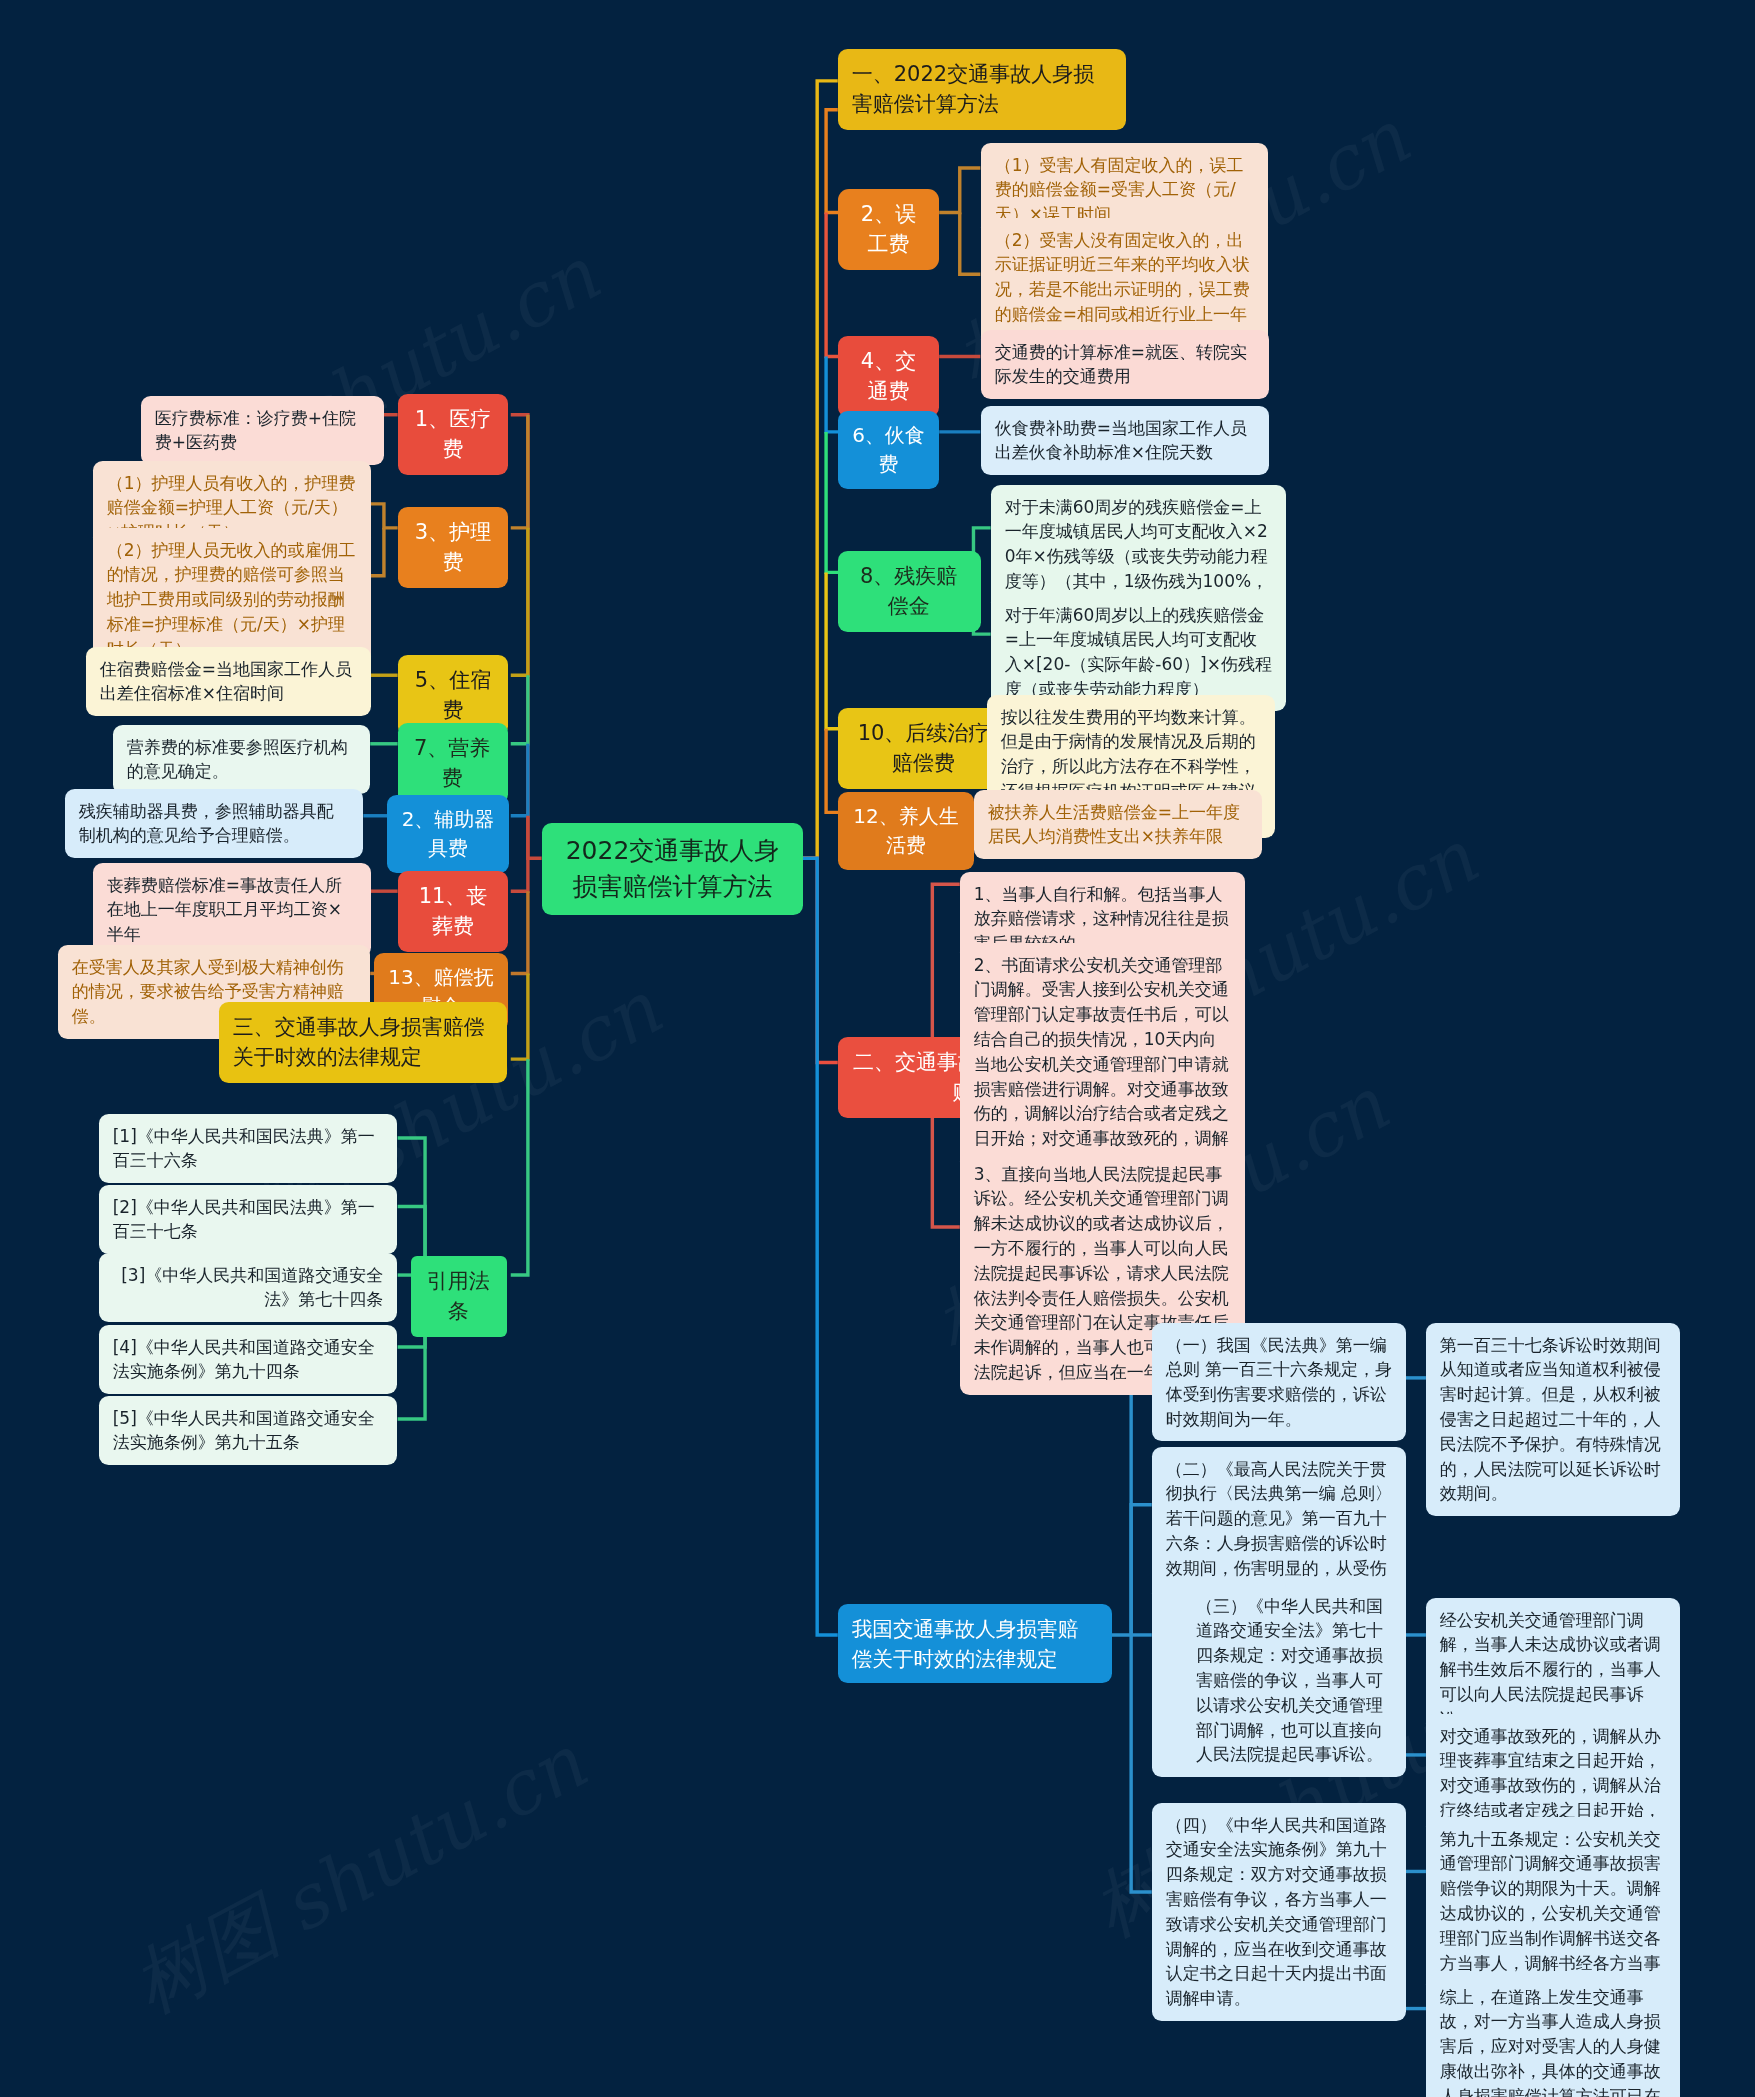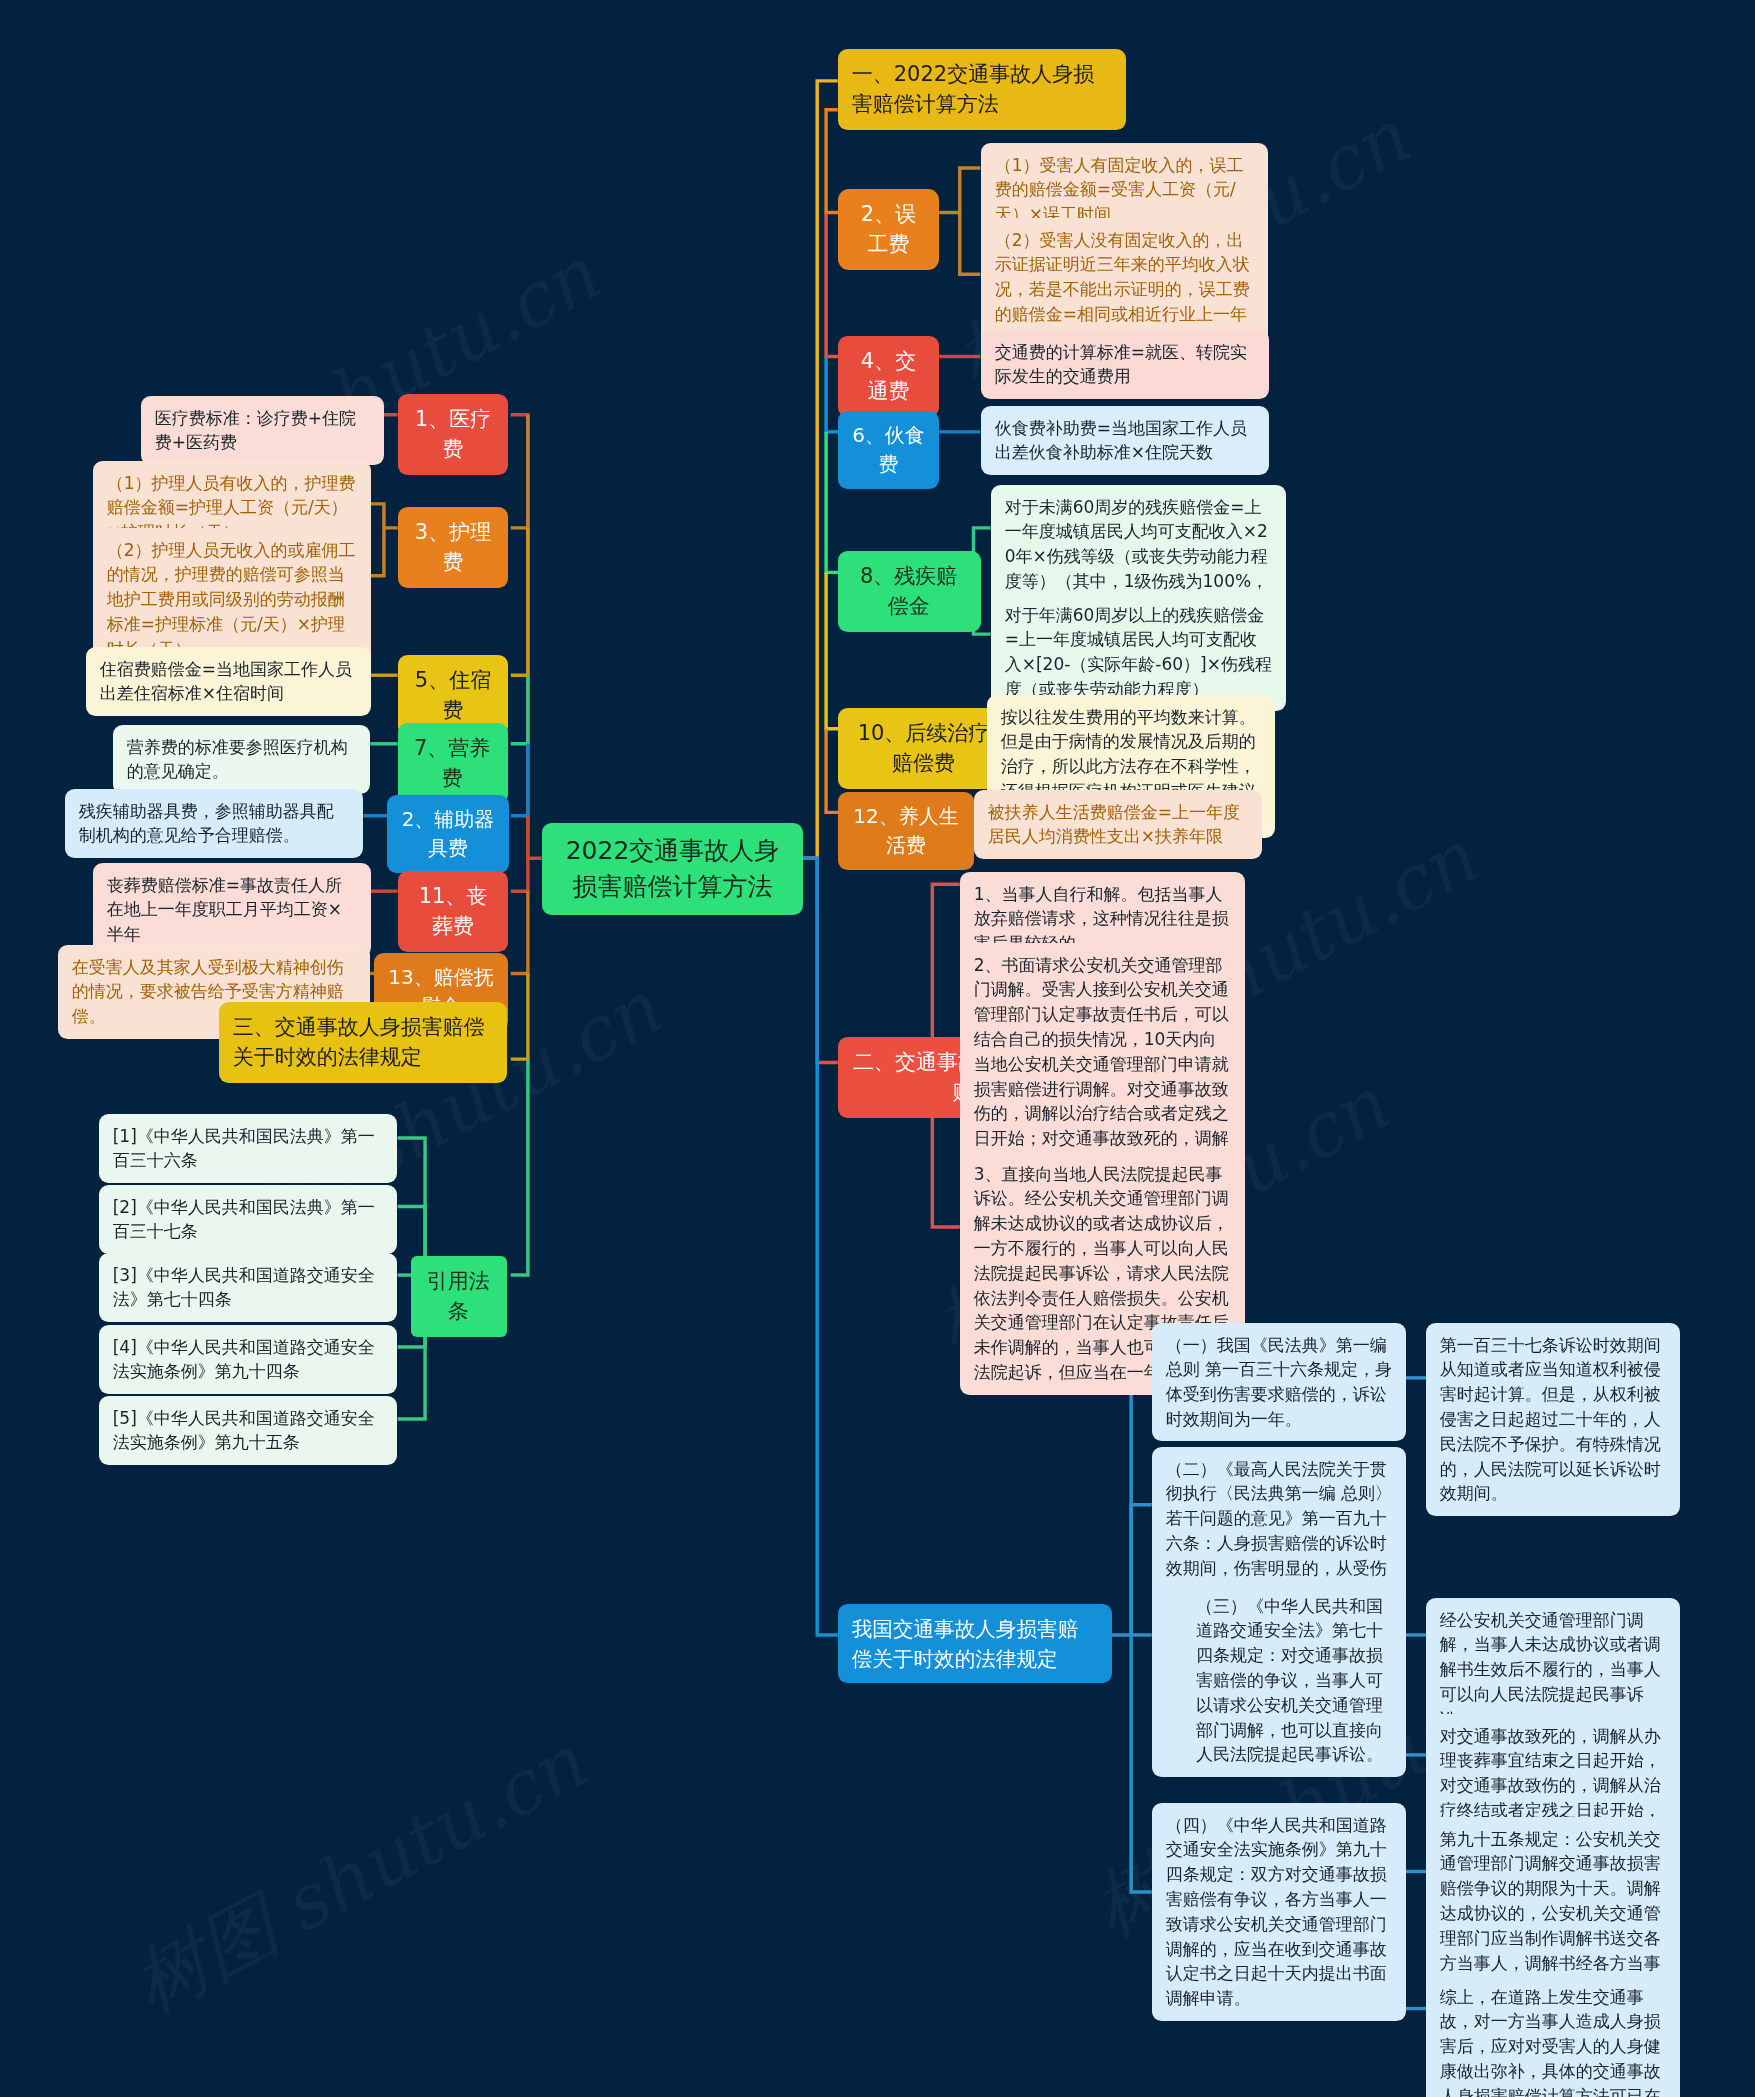--- a/index.html
+++ b/index.html
@@ -192,21 +192,21 @@
   <div class="node l-pink2" style="left:93px; top:863px; width:278px; font-size:17px;">丧葬费赔偿标准=事故责任人所在地上一年度职工月平均工资×半年</div>
 
   <div class="node l-peach" style="left:58px; top:945px; width:312px; font-size:17px;">在受害人及其家人受到极大精神创伤的情况，要求被告给予受害方精神赔偿。</div>
 
   <div class="node b-yellow2" style="left:219px; top:1002px; width:288px;">三、交通事故人身损害赔偿关于时效的法律规定</div>
 
   <div class="node b-green" style="left:411px; top:1256px; width:96px;border-radius:6px;">引用法条</div>
 
   <div class="node l-mintlite" style="left:99px; top:1114px; width:298px; font-size:17px;">[1]《中华人民共和国民法典》第一百三十六条</div>
   <div class="node l-mintlite" style="left:99px; top:1185px; width:298px; font-size:17px;">[2]《中华人民共和国民法典》第一百三十七条</div>
-  <div class="node l-mintlite" style="left:99px; top:1253px; width:298px; font-size:17px;">[3]《中华人民共和国道路交通安全法》第七十四条</div>
+  <div class="node l-mintlite" style="left:99px; top:1253px; width:298px; font-size:17px;text-align:right;">[3]《中华人民共和国道路交通安全法》第七十四条</div>
   <div class="node l-mintlite" style="left:99px; top:1325px; width:298px; font-size:17px;">[4]《中华人民共和国道路交通安全法实施条例》第九十四条</div>
   <div class="node l-mintlite" style="left:99px; top:1396px; width:298px; font-size:17px;">[5]《中华人民共和国道路交通安全法实施条例》第九十五条</div>
 
   <div class="node b-redsoft" style="left:838px; top:1037px; width:261px;">二、交通事故全责如何索赔?</div>
 
   <div class="node l-pink2" style="left:960px; top:872px; width:285px; font-size:17px;">1、当事人自行和解。包括当事人放弃赔偿请求，这种情况往往是损害后果较轻的。</div>
   <div class="node l-pink2" style="left:960px; top:943px; width:285px; font-size:17px;">2、书面请求公安机关交通管理部门调解。受害人接到公安机关交通管理部门认定事故责任书后，可以结合自己的损失情况，10天内向当地公安机关交通管理部门申请就损害赔偿进行调解。对交通事故致伤的，调解以治疗结合或者定残之日开始；对交通事故致死的，调解从规定的办理丧事结束之日起开始；对交通事故造成财产损失的，调解从定损失之日起开始。</div>
   <div class="node l-pink2" style="left:960px; top:1152px; width:285px; font-size:17px;">3、直接向当地人民法院提起民事诉讼。经公安机关交通管理部门调解未达成协议的或者达成协议后，一方不履行的，当事人可以向人民法院提起民事诉讼，请求人民法院依法判令责任人赔偿损失。公安机关交通管理部门在认定事故责任后未作调解的，当事人也可以向人民法院起诉，但应当在一年内提起。</div>
 
   <div class="node b-blue2" style="left:838px; top:1604px; width:274px;">我国交通事故人身损害赔偿关于时效的法律规定</div>

